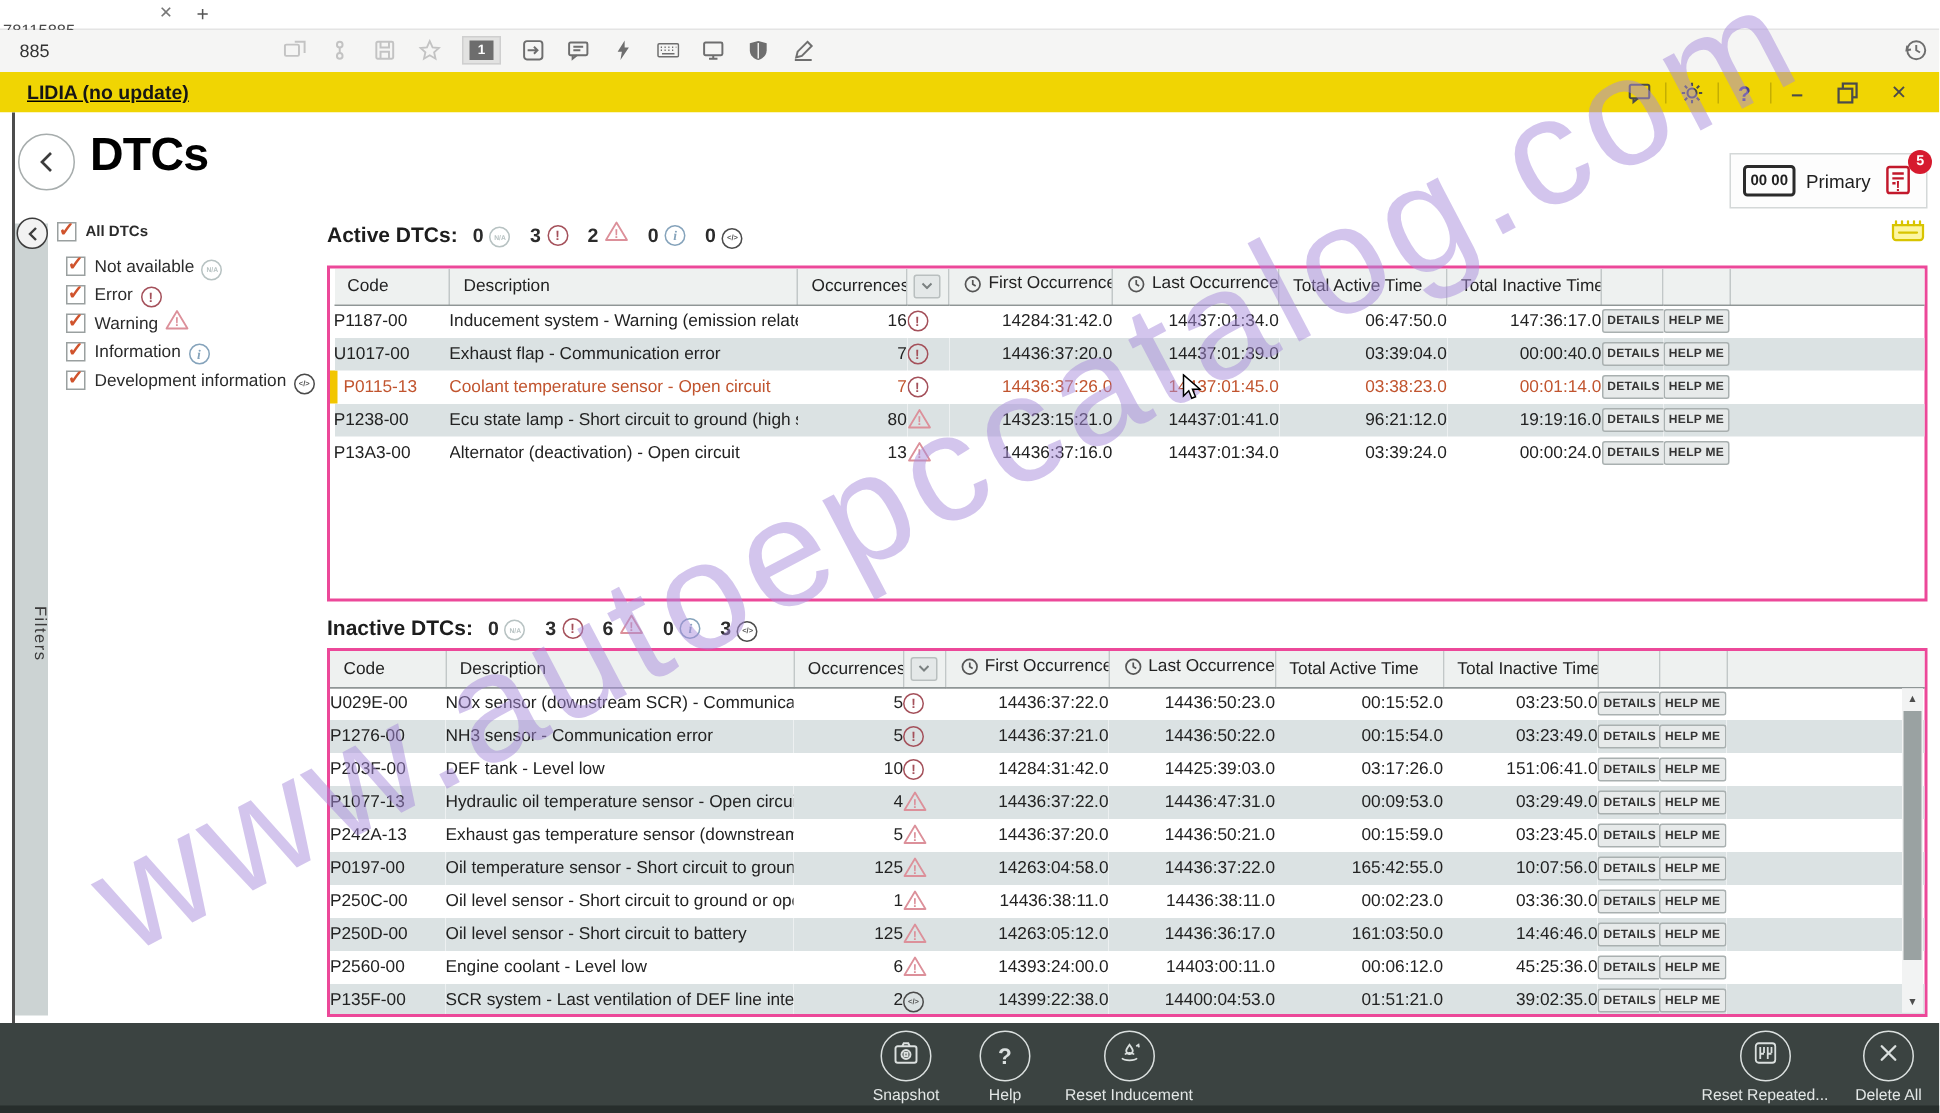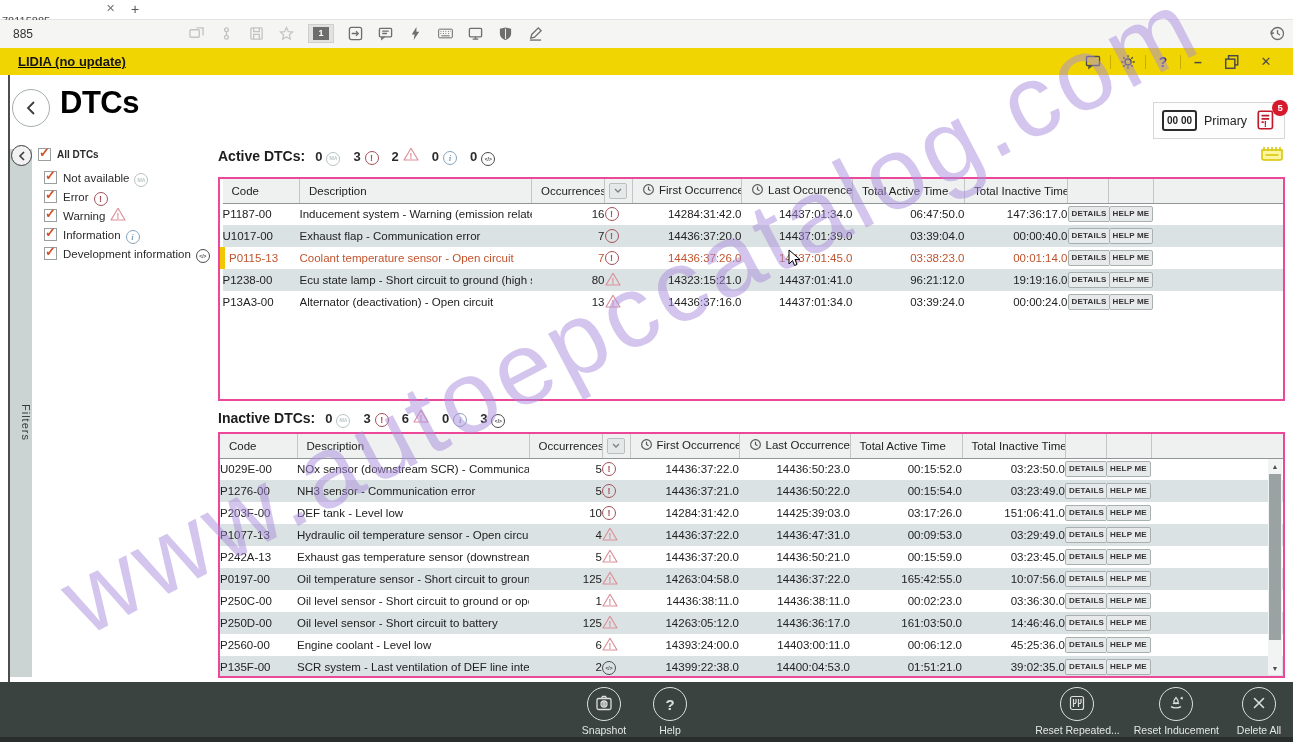--- a/index.html
+++ b/index.html
@@ -794,40 +794,40 @@
     <span class="fbtn-label">Snapshot</span>
   </div>
 
   <div class="fbtn alt">
     <span class="fbtn-circle">
             <span>?</span>
           </span>
     <span class="fbtn-label">Help</span>
   </div>
 
+  <div class="fbtn alt">
+    <span class="fbtn-circle">
+            <span><svg viewBox="0 0 18 18" fill="none" stroke="currentColor" stroke-width="1.2">
+                <path d="M6 10c1-1.5 5-1.5 6 0M4 12.5c1.5 1.8 8.5 1.8 10 0M9 3.5c-1.4 2-2.2 3-2.2 4A2.2 2.2 0 0 0 9 9.7 2.2 2.2 0 0 0 11.2 7.5c0-1-0.8-2-2.2-4z"></path>
+                <path d="M13.5 4.5l1.5-1 .3 1.8"></path>
+              </svg></span>
+          </span>
+    <span class="fbtn-label">Reset Inducement</span>
+  </div>
+
   <div class="fbtn norm push">
     <span class="fbtn-circle">
             <span><svg viewBox="0 0 18 18" fill="none" stroke="currentColor" stroke-width="1.2">
                 <rect x="2.5" y="2.5" width="13" height="13" rx="2"></rect>
                 <path d="M5.5 5v8M8 5v4M10.5 5v8M13 5v4M5.5 9.5h2.5M10.5 9.5H13"></path>
               </svg></span>
           </span>
     <span class="fbtn-label">Reset Repeated...</span>
   </div>
 
-  <div class="fbtn alt">
-    <span class="fbtn-circle">
-            <span><svg viewBox="0 0 18 18" fill="none" stroke="currentColor" stroke-width="1.2">
-                <path d="M6 10c1-1.5 5-1.5 6 0M4 12.5c1.5 1.8 8.5 1.8 10 0M9 3.5c-1.4 2-2.2 3-2.2 4A2.2 2.2 0 0 0 9 9.7 2.2 2.2 0 0 0 11.2 7.5c0-1-0.8-2-2.2-4z"></path>
-                <path d="M13.5 4.5l1.5-1 .3 1.8"></path>
-              </svg></span>
-          </span>
-    <span class="fbtn-label">Reset Inducement</span>
-  </div>
-
   <div class="fbtn norm">
     <span class="fbtn-circle">
             <span><svg viewBox="0 0 18 18" stroke="currentColor" stroke-width="1.6" stroke-linecap="round">
                 <path d="M4.5 4.5l9 9M13.5 4.5l-9 9"></path>
               </svg></span>
           </span>
     <span class="fbtn-label">Delete All</span>
   </div>
 </div>
   </div>

